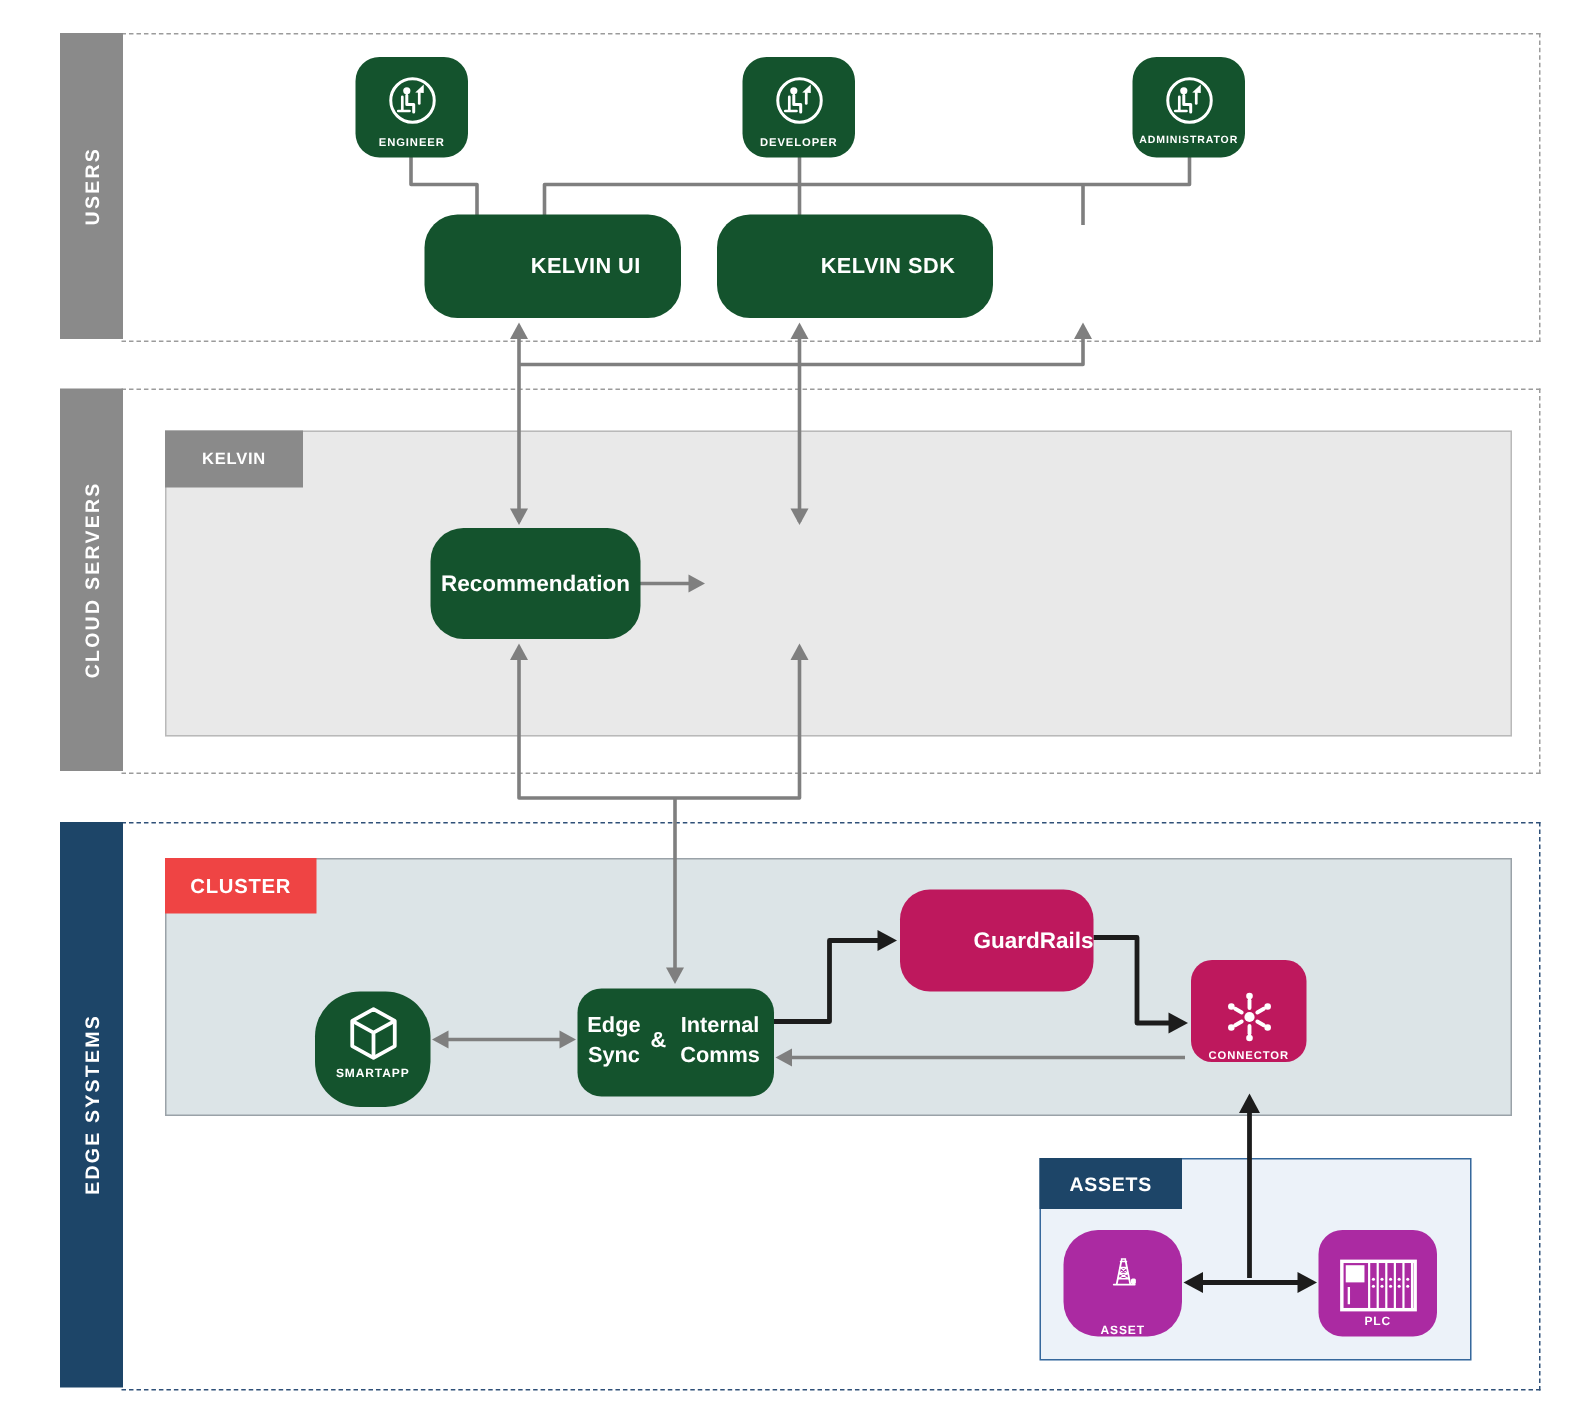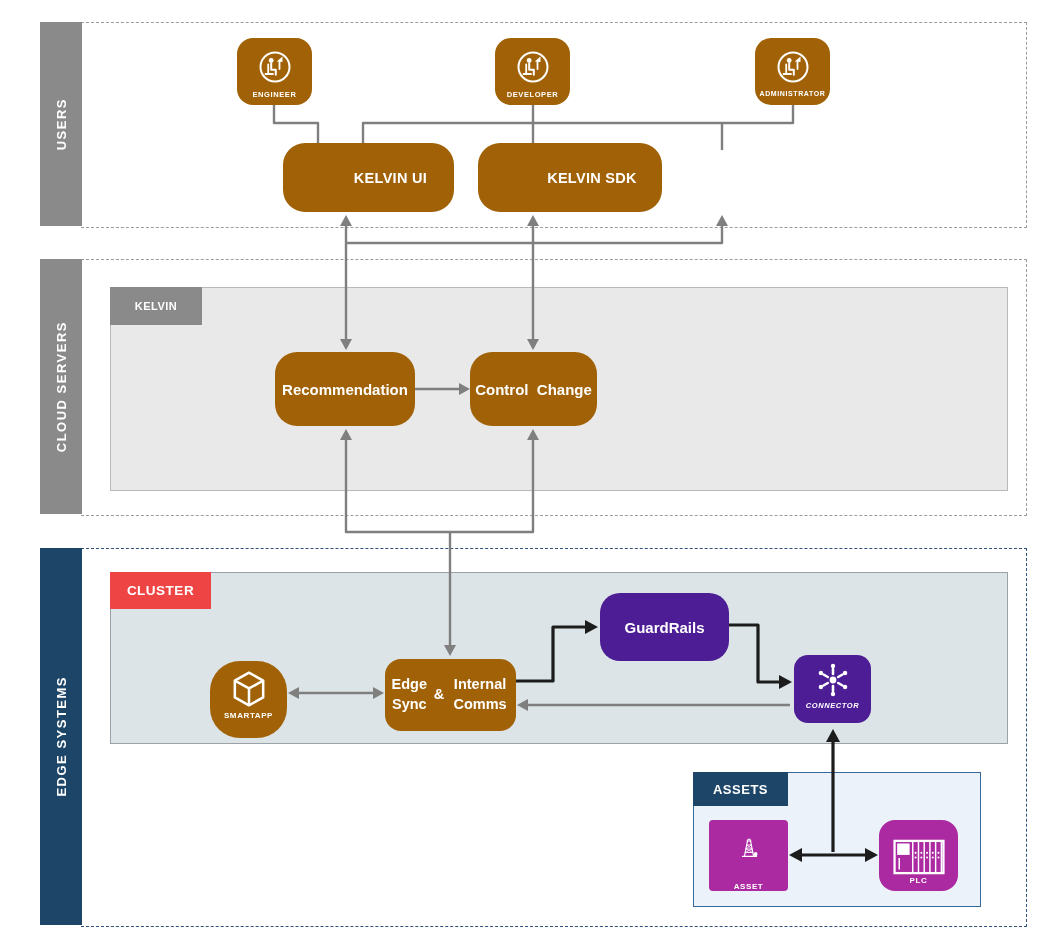--- a/index.html
+++ b/index.html
@@ -30,44 +30,44 @@
   #assets-header{width:95px;height:34px;background:#1d4568;font-size:13px;letter-spacing:.5px;}
   
   #wires{position:absolute;left:0;top:0;z-index:3;}
   .wire-g{stroke:#7f7f7f;stroke-width:2.4;fill:none;stroke-linejoin:round;}
   .wire-b{stroke:#1c1c1c;stroke-width:3.2;fill:none;stroke-linejoin:round;}
   .head-g{fill:#7f7f7f;stroke:none;}
   .head-b{fill:#1c1c1c;stroke:none;}
   
   .node{position:absolute;z-index:4;display:flex;align-items:center;justify-content:center;
     color:#fff;font-weight:bold;text-align:center;}
-  .node.gray{background:#a16207;}
-  .node.navy{background:#4c1d95;}
+  .node.gray{background:#14532d;}
+  .node.navy{background:#be185d;justify-content:flex-end;}
   .node.magenta{background:#ab2aa2;}
   .big-label{font-size:14.5px;letter-spacing:.3px;}
   .icon-node{flex-direction:column;justify-content:flex-start;padding-top:7px;box-sizing:border-box;}
   .icon-caption{font-size:8px;letter-spacing:.6px;margin-top:1px;}
   
   .persona{top:38px;width:75px;height:67px;border-radius:16px;}
   #engineer{left:237px;} #developer{left:495px;} #administrator{left:755px;}
   
   .app{top:143px;height:69px;border-radius:22px;padding-left:44px;}
   #kelvin-ui{left:283px;width:127px;} #kelvin-sdk{left:478px;width:140px;} #kelvin-api{left:657px;width:128px;}
   
-  .cloudnode{top:352px;height:74px;border-radius:22px;font-size:15px;}
+  .cloudnode{top:352px;height:74px;border-radius:22px;font-size:15px;margin-left:12px;}
   #recommendation{left:275px;width:140px;}
   #control-change{left:470px;width:127px;}
   #control-change .cc-label{white-space:pre;}
   
   #smartapp{left:210px;top:661px;width:77px;height:77px;border-radius:30px;}
   #edge-sync{left:385px;top:659px;width:131px;height:72px;border-radius:16px;flex-direction:row;
     font-size:14.5px;line-height:1.35;}
   #guardrails{left:600px;top:593px;width:129px;height:68px;border-radius:20px;font-size:15px;}
-  #connector{left:794px;top:655px;width:77px;height:68px;border-radius:14px;padding-top:5px;font-style:italic;}
-  #asset{left:709px;top:820px;width:79px;height:71px;border-radius:4px;padding-top:17px;gap:21px;}
+  #connector{left:794px;top:640px;width:77px;height:68px;border-radius:14px;padding-top:5px;}
+  #asset{left:709px;top:820px;width:79px;height:71px;border-radius:23px;padding-top:17px;gap:21px;}
   #plc{left:879px;top:820px;width:79px;height:71px;border-radius:16px;padding-top:19px;}
 </style>
 </head>
 <body>
 
 <div id="canvas">
 
   <div class="band-frame" style="top:22px;height:204px;"></div>
   <div class="band-frame" style="top:259px;height:255px;"></div>
   <div class="band-frame navy" style="top:548px;height:377px;"></div>
@@ -171,23 +171,20 @@
 
   <div class="node gray app big-label" id="kelvin-ui">
     <span>KELVIN UI</span>
   </div>
   <div class="node gray app big-label" id="kelvin-sdk">
     <span>KELVIN SDK</span>
   </div>
 
   <div class="node gray cloudnode" id="recommendation">
     <span>Recommendation</span>
-  </div>
-  <div class="node gray cloudnode" id="control-change">
-    <span class="cc-label">Control  Change</span>
   </div>
 
   <div class="node gray icon-node" id="smartapp">
     <svg width="42" height="42" viewBox="0 0 40 40">
       <polygon points="20,4.5 33.5,12 33.5,28 20,35.5 6.5,28 6.5,12" fill="none" stroke="#fff" stroke-width="2.4" stroke-linejoin="round"></polygon>
       <path d="M6.5 12 L20 19.5 L33.5 12 M20 19.5 V35.5" fill="none" stroke="#fff" stroke-width="2.4" stroke-linejoin="round"></path>
     </svg>
     <span class="icon-caption">SMARTAPP</span>
   </div>
 

